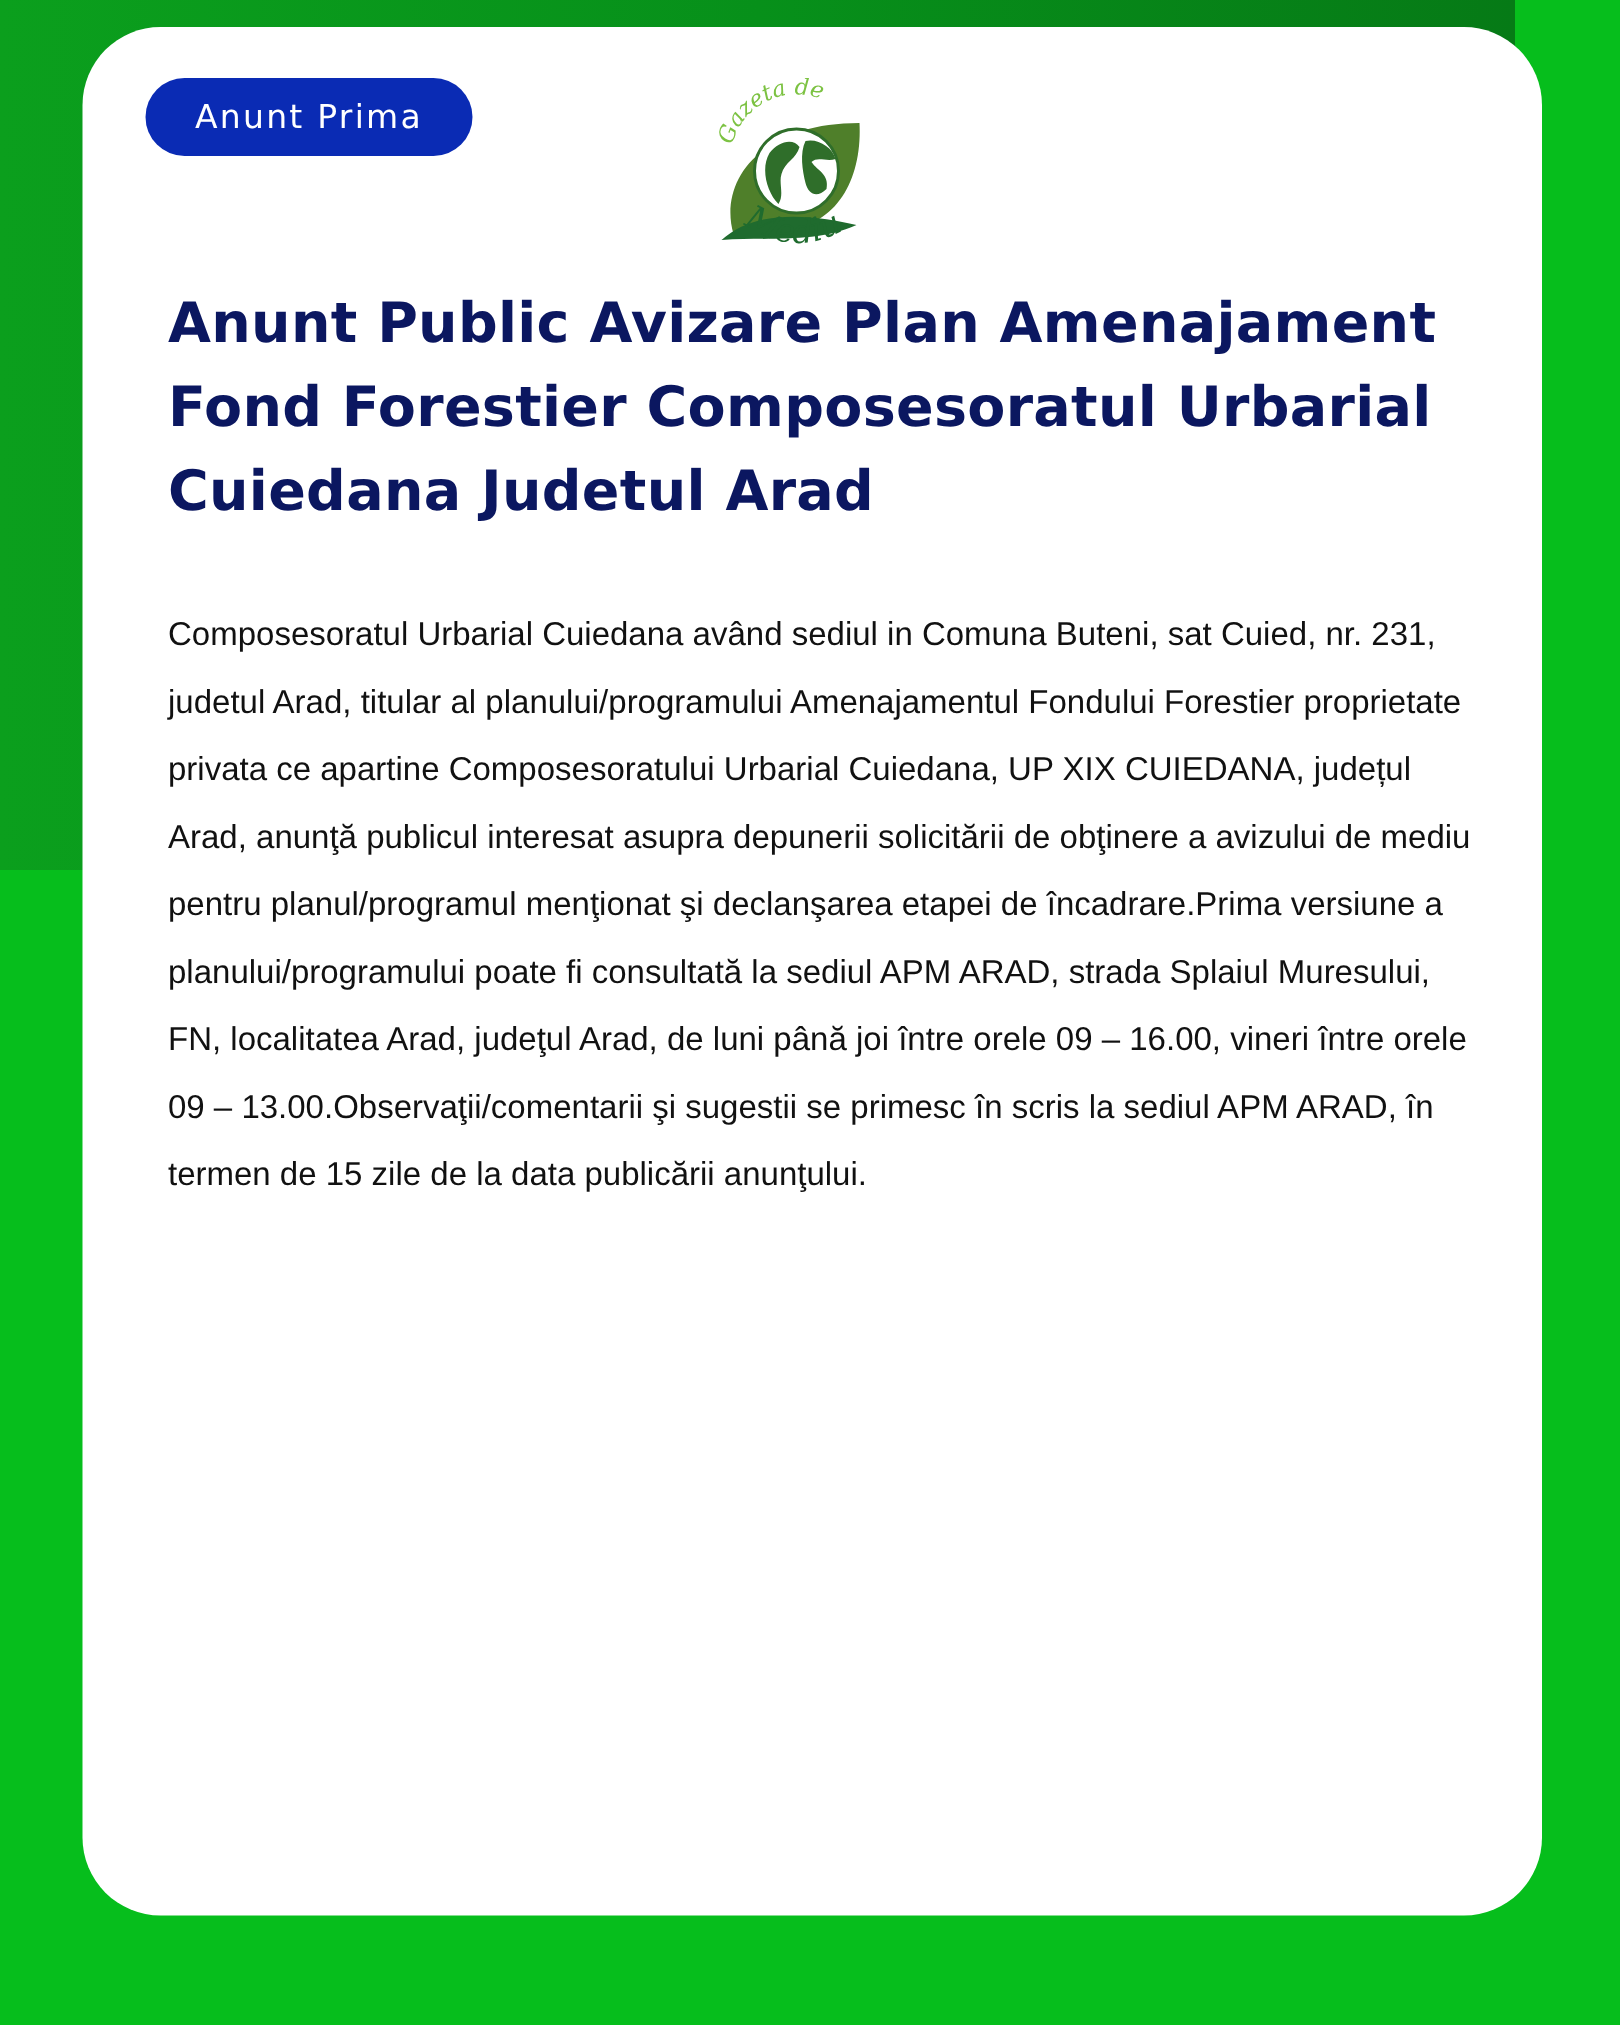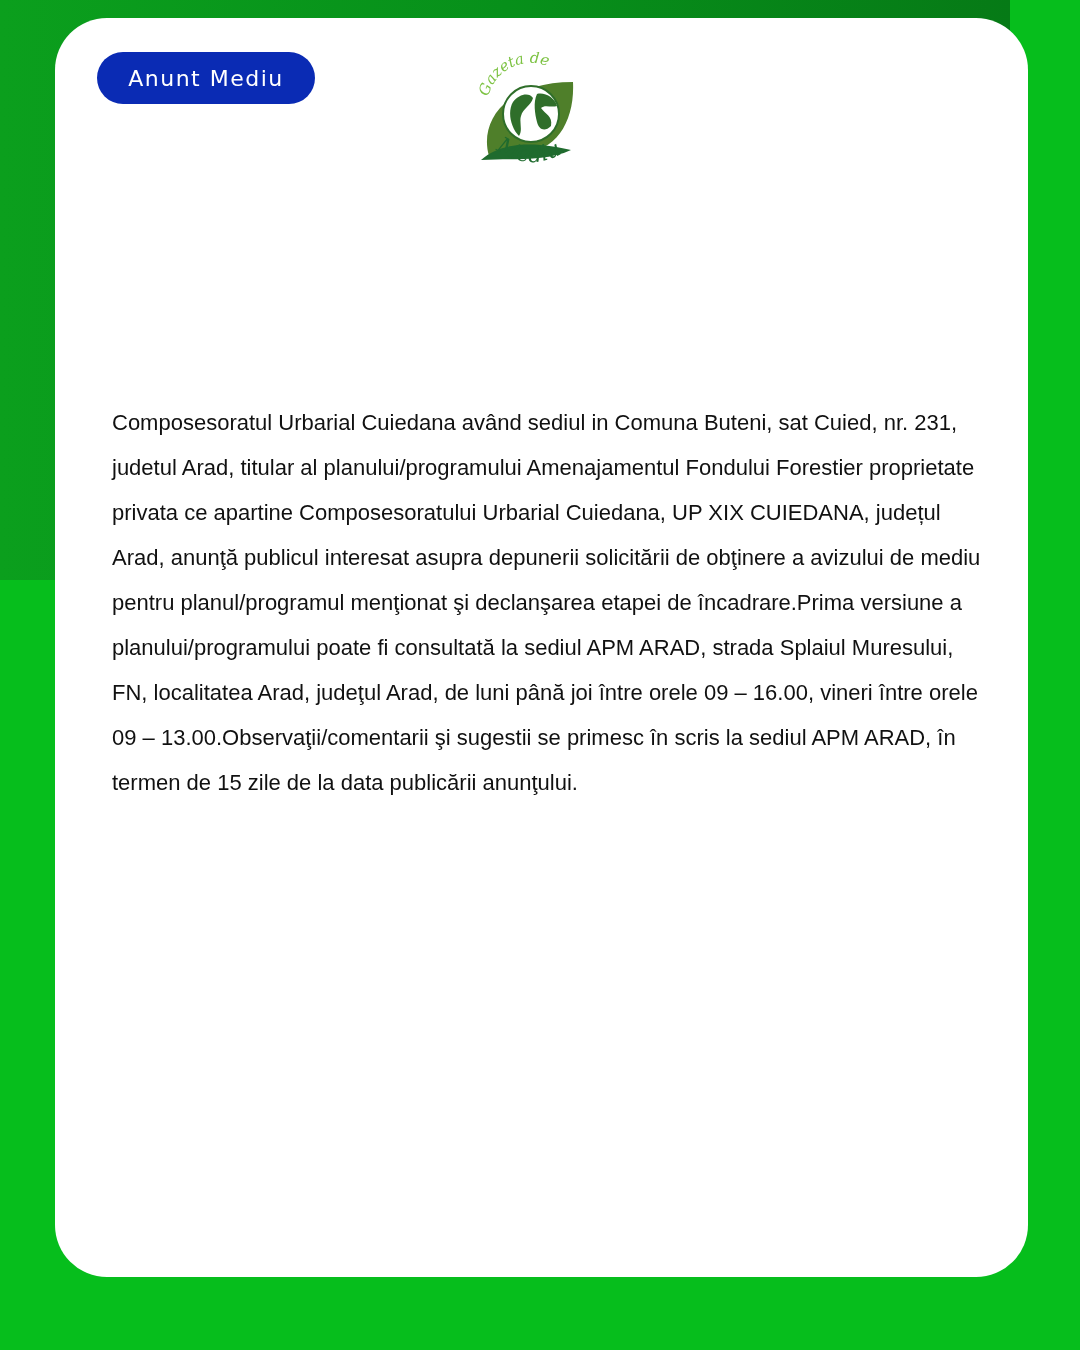--- a/index.html
+++ b/index.html
@@ -35,36 +35,37 @@
       font-family: "Liberation Sans", sans-serif;
     }
   </style>
 </head>
 <body>
 
 <div class="dark-block"></div>
 
 <div class="card">
   <div class="badge">
-    <span>Anunt Mediu</span>
+    <span>Anunt Prima</span>
   </div>
 
   <svg class="logo" viewBox="0 0 110 124">
     <defs>
       <path id="arcTop" d="M12,52 A44,44 0 0 1 98,42"></path>
       <path id="arcBot" d="M10,88 Q55,130 100,92"></path>
     </defs>
     <path d="M14,104 C4,70 30,30 98,30 C100,70 80,104 40,100 C30,99 22,101 14,104 Z" fill="#4f7f2a"></path>
     <circle cx="56" cy="62" r="28" fill="#ffffff" stroke="#2f6e2a" stroke-width="2"></circle>
     <path d="M38,50 C44,42 54,40 58,46 C56,54 48,56 46,64 C44,70 48,78 44,84 C36,76 32,60 38,50 Z" fill="#2f6e2a"></path>
     <path d="M62,42 C70,40 80,46 82,54 C76,56 70,52 66,56 C70,62 78,64 76,74 C70,80 64,78 62,70 C60,62 58,50 62,42 Z" fill="#2f6e2a"></path>
     <path d="M6,108 C30,86 70,92 96,98 C70,110 40,106 6,108 Z" fill="#1f6b2e"></path>
     <text font-family="DejaVu Serif, serif" font-size="15" fill="#7cc242" font-style="italic">
       <textPath href="#arcTop" startOffset="6%">Gazeta de</textPath>
     </text>
     <text font-family="DejaVu Serif, serif" font-size="22" fill="#1f6b2e" font-style="italic">
       <textPath href="#arcBot" startOffset="14%">Mediu</textPath>
     </text>
   </svg>
 
+  <h1 class="title">Anunt Public Avizare Plan Amenajament Fond Forestier Composesoratul Urbarial Cuiedana Judetul Arad</h1>
 
   <p class="body-text">Composesoratul Urbarial Cuiedana având sediul in Comuna Buteni, sat Cuied, nr. 231, judetul Arad, titular al planului/programului Amenajamentul Fondului Forestier proprietate privata ce apartine Composesoratului Urbarial Cuiedana, UP XIX CUIEDANA, județul Arad, anunţă publicul interesat asupra depunerii solicitării de obţinere a avizului de mediu pentru planul/programul menţionat şi declanşarea etapei de încadrare.Prima versiune a planului/programului poate fi consultată la sediul APM ARAD, strada Splaiul Muresului, FN, localitatea Arad, judeţul Arad, de luni până joi între orele 09 – 16.00, vineri între orele 09 – 13.00.Observaţii/comentarii şi sugestii se primesc în scris la sediul APM ARAD, în termen de 15 zile de la data publicării anunţului.</p>
 </div>
 
 </body></html>

